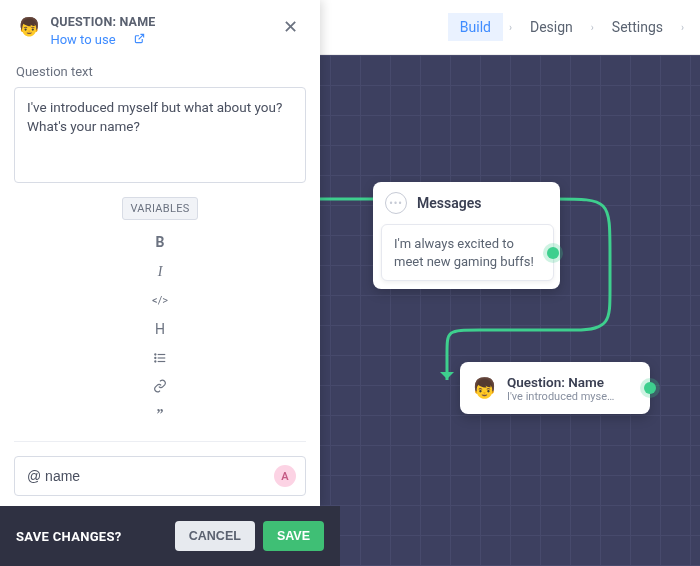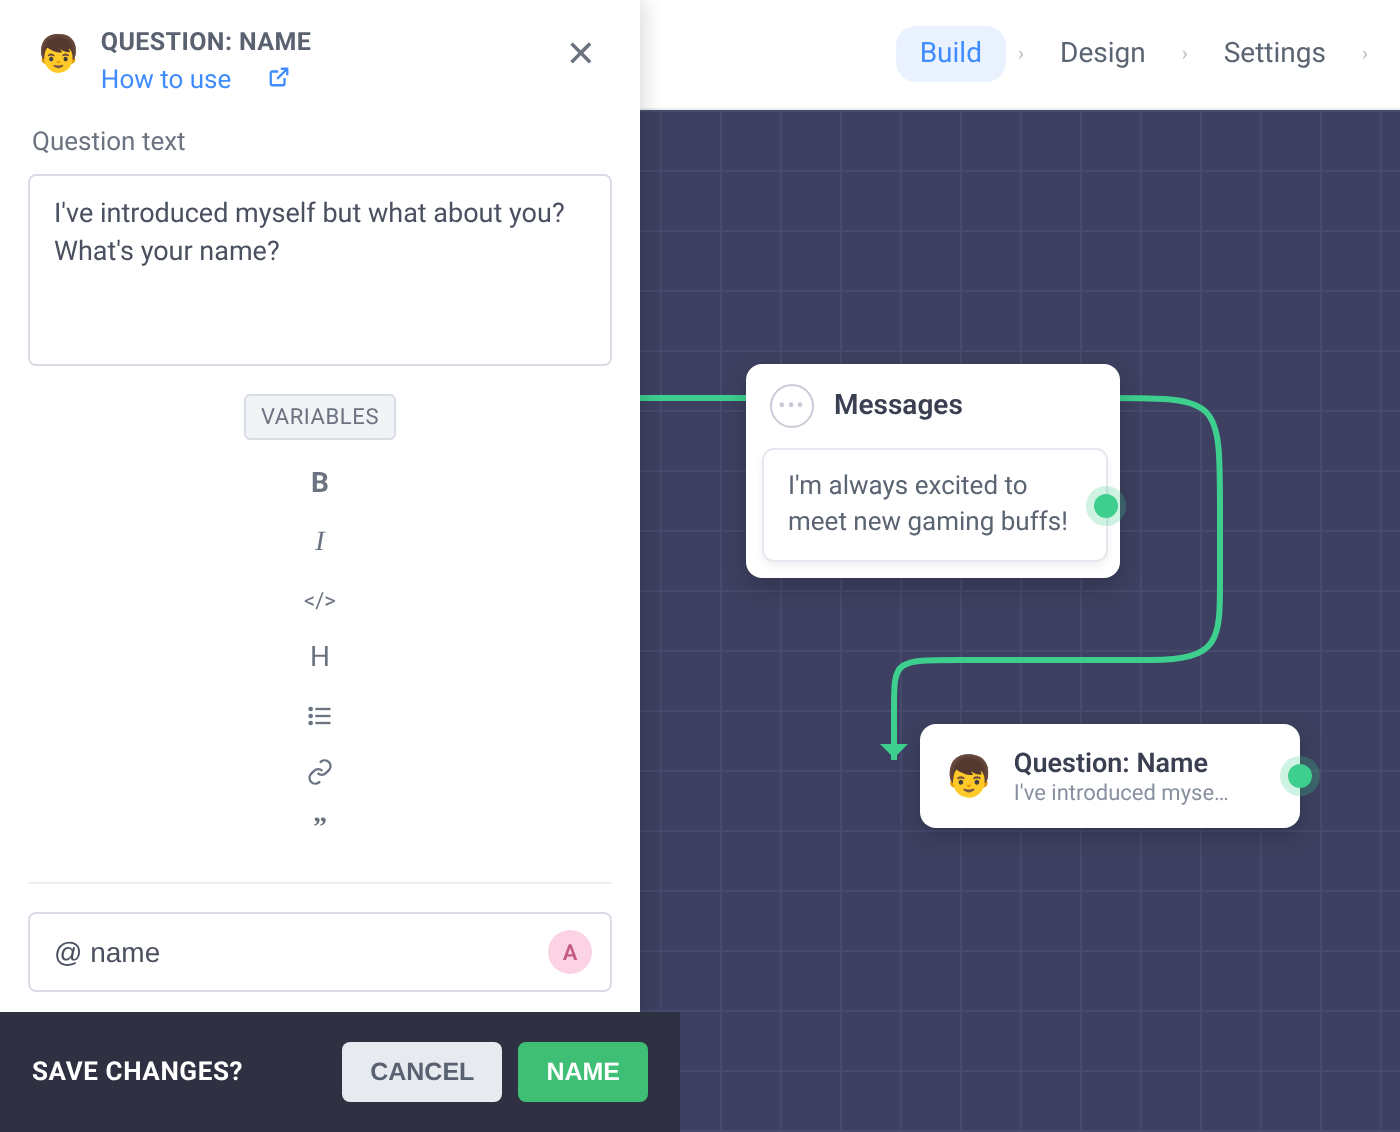--- a/index.html
+++ b/index.html
@@ -2,21 +2,21 @@
 <html><head>
 <meta charset="utf-8">
 <style>
   * { box-sizing: border-box; margin: 0; padding: 0; }
   html, body { width: 700px; height: 566px; overflow: hidden; font-family: -apple-system, BlinkMacSystemFont, "Segoe UI", Roboto, sans-serif; }
   .app { position: relative; width: 700px; height: 566px; background: #fff; }
 
   
   .topnav { position: absolute; top:0; left:0; right:0; height:55px; background:#fff; border-bottom:1px solid #eee; display:flex; align-items:center; justify-content:flex-end; padding-right:10px; z-index:1; }
   .tabs { display:flex; align-items:center; gap:0; }
-  .tab { font-size:14px; color:#5b6472; padding:6px 12px; border-radius:10px; cursor:pointer; }
+  .tab { font-size:14px; color:#5b6472; padding:6px 12px; border-radius:0; cursor:pointer; }
   .tab.active { background:#eaf2ff; color:#3f8cff; }
   .chev { color:#b5bcc7; font-size:10px; margin:0 6px; }
 
   
   .canvas { position:absolute; top:55px; left:0; right:0; bottom:0; background:#3d4060;
     background-image:
       linear-gradient(#474a6c 1px, transparent 1px),
       linear-gradient(90deg, #474a6c 1px, transparent 1px);
     background-size:30px 30px;
     overflow:hidden;
@@ -166,17 +166,17 @@
         <input class="var-input" value="@ name" style="">
         <span class="var-badge">A</span>
       </div>
     </div>
   </div>
 
   <div class="savebar">
     <div class="save-q">SAVE CHANGES?</div>
     <div class="save-actions">
       <button class="btn btn-cancel">CANCEL</button>
-      <button class="btn btn-save">NAME</button>
+      <button class="btn btn-save">SAVE</button>
     </div>
   </div>
 
 </div>
 
 </body></html>

